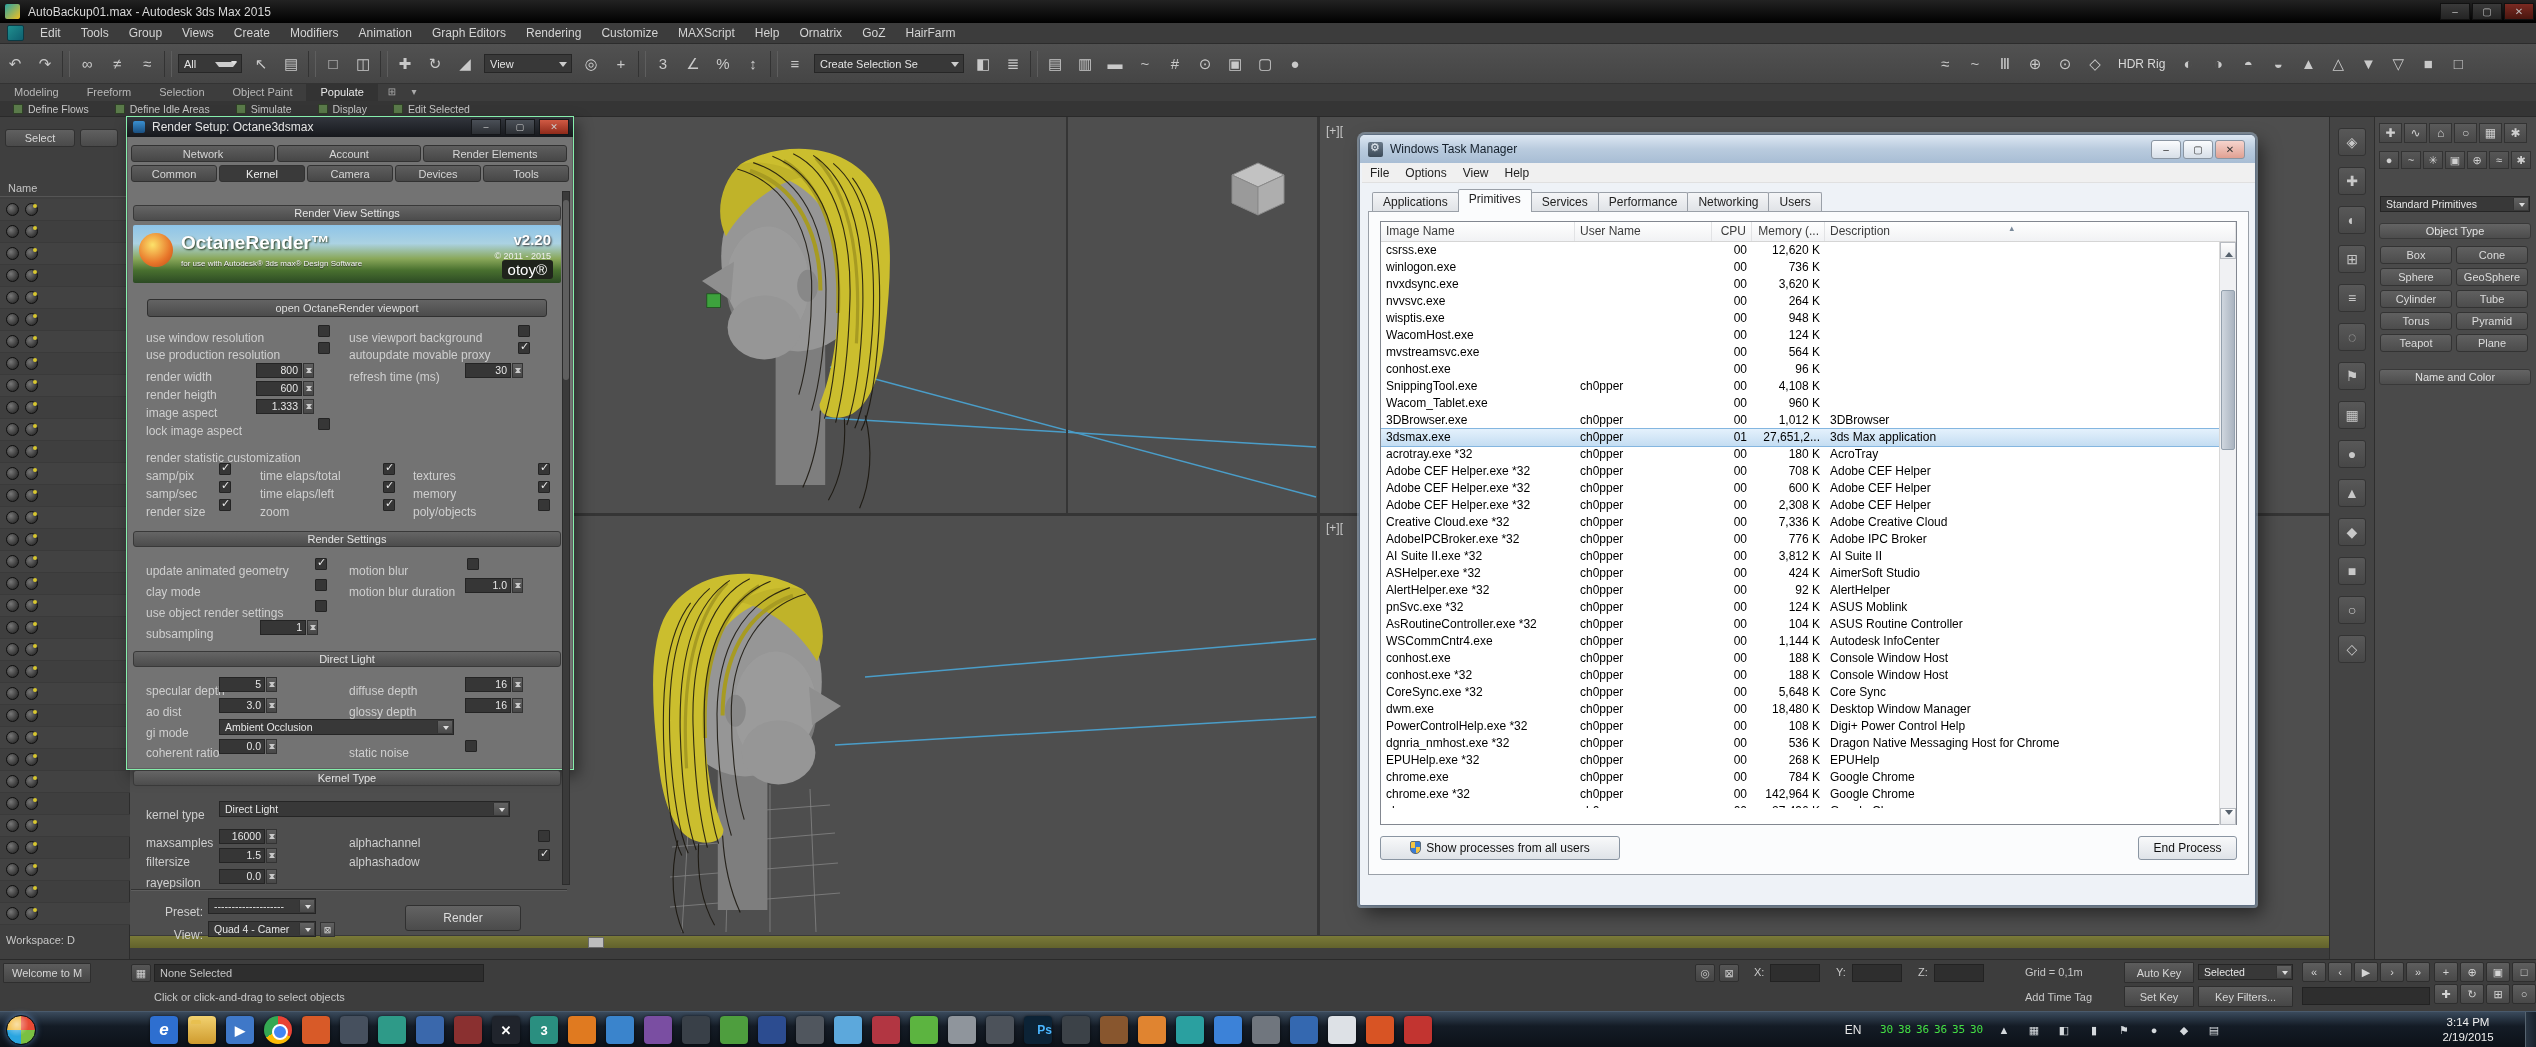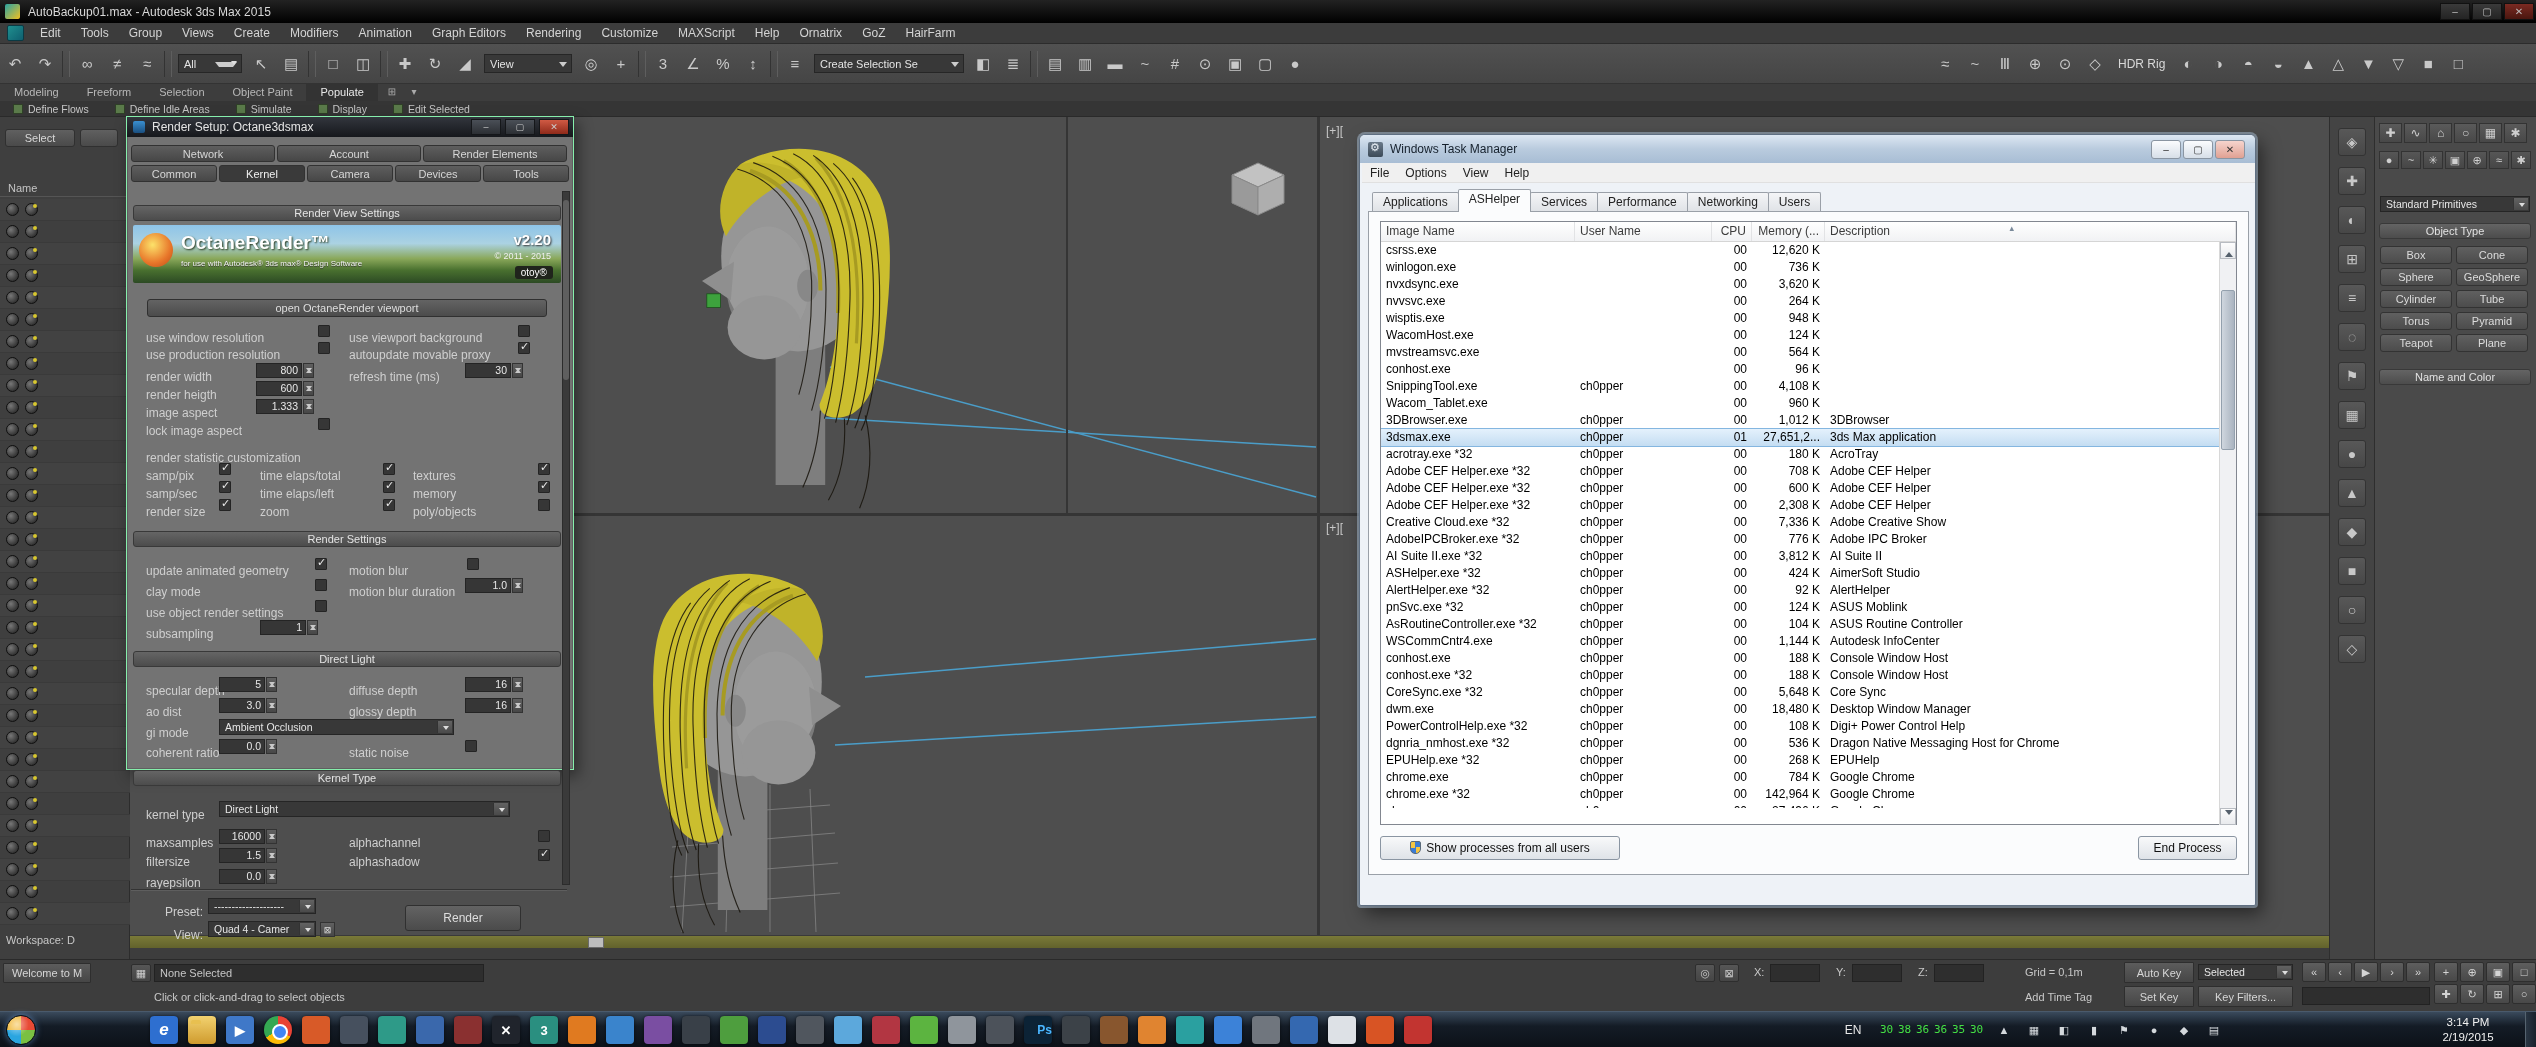--- a/index.html
+++ b/index.html
@@ -100,21 +100,21 @@
 .sp{width:11px;height:15px;background:linear-gradient(#606060,#474747);border:1px solid #333;position:relative;margin-left:1px}
 .sp::before{content:"";position:absolute;top:2px;left:2px;border:3px solid transparent;border-bottom:4px solid #c8c8c8}
 .sp::after{content:"";position:absolute;bottom:2px;left:2px;border:3px solid transparent;border-top:4px solid #c8c8c8}
 .rd-dd{position:absolute;top:0}
 #banner{position:absolute;left:6px;top:108px;width:428px;height:58px;border-radius:2px;overflow:hidden;background:linear-gradient(180deg,#8ec4e8 0%,#abd2e2 32%,#8aa85a 58%,#49702f 78%,#2c4a24 100%)}
 #banner .blogo{position:absolute;left:6px;top:8px;width:34px;height:34px;border-radius:50%;background:radial-gradient(circle at 40% 35%,#fce26a,#e8762a 60%,#b84a16)}
 #banner .bname{position:absolute;left:48px;top:7px;font-size:19px;font-weight:bold;color:#fff;text-shadow:1px 1px 2px #2a3a1a}
 #banner .btag{position:absolute;left:48px;top:34px;font-size:8px;color:#f2f2f2;text-shadow:0 1px 1px #333}
 #banner .bver{position:absolute;right:10px;top:6px;font-size:15px;font-weight:bold;color:#fff;text-shadow:1px 1px 2px #333}
 #banner .bcopy{position:absolute;right:10px;top:26px;font-size:9px;color:#eee}
-#banner .botoy{position:absolute;right:8px;bottom:4px;font-size:10px;color:#fff;background:#20241c;padding:1px 6px;border-radius:3px}
+#banner .botoy{position:absolute;right:8px;bottom:4px;font-size:15px;color:#fff;background:#20241c;padding:1px 6px;border-radius:3px}
 .rbtn{position:absolute;background:linear-gradient(#636363,#4b4b4b);border:1px solid #303030;border-radius:3px;color:#dedede;font-size:11px;text-align:center}
 #rdsb{position:absolute;right:3px;top:74px;width:8px;height:694px;background:#3a3a3a;border:1px solid #2c2c2c}
 #rdsb .thumb{position:absolute;left:0;top:8px;width:6px;height:180px;background:#5f5f5f;border-radius:3px}
 .rd-lock{position:absolute;top:1px;width:15px;height:15px;background:linear-gradient(#606060,#474747);border:1px solid #333;color:#ddd;font-size:9px;text-align:center;line-height:14px}
 #rdsep{position:absolute;left:4px;top:772px;width:436px;height:1px;background:#333;box-shadow:0 1px 0 #5e5e5e}
 
 
 #tm{position:absolute;left:1359px;top:134px;width:897px;height:772px;background:#eef2f7;border:1px solid #5f6f82;border-radius:6px 6px 2px 2px;box-shadow:0 0 0 2px rgba(160,180,200,.55),6px 8px 18px rgba(0,0,0,.5);z-index:30;color:#1a1a1a}
 #tm .tm-title{position:absolute;left:0;top:0;width:895px;height:28px;border-radius:5px 5px 0 0;background:linear-gradient(#dde7f2,#b9cbde 50%,#a8bdd4);display:flex;align-items:center}
 #tm .tm-ticon{width:15px;height:15px;margin-left:8px;background:linear-gradient(#6a7a8a,#3c4a58);border-radius:2px;position:relative}
@@ -972,21 +972,21 @@
   <div class="tm-menu">
 
   <span class="tm-mi">File</span>
       <span class="tm-mi">Options</span>
       <span class="tm-mi">View</span>
       <span class="tm-mi">Help</span>
     </div>
   <div class="tm-tabs">
 
   <span class="tm-tab">Applications</span>
-      <span class="tm-tab active">ASHelper</span>
+      <span class="tm-tab active">Primitives</span>
       <span class="tm-tab">Services</span>
       <span class="tm-tab">Performance</span>
       <span class="tm-tab">Networking</span>
       <span class="tm-tab">Users</span>
     </div>
 
   <div class="tm-page">
     <div class="tm-list">
       <div class="tm-head">
         <span class="hc tc1">Image Name</span>
@@ -1123,21 +1123,21 @@
             <span class="tc3">00</span>
             <span class="tc4">2,308 K</span>
             <span class="tc5">Adobe CEF Helper</span>
           </div>
 
           <div class="tm-row">
             <span class="tc1">Creative Cloud.exe *32</span>
             <span class="tc2">ch0pper</span>
             <span class="tc3">00</span>
             <span class="tc4">7,336 K</span>
-            <span class="tc5">Adobe Creative Show</span>
+            <span class="tc5">Adobe Creative Cloud</span>
           </div>
 
           <div class="tm-row">
             <span class="tc1">AdobeIPCBroker.exe *32</span>
             <span class="tc2">ch0pper</span>
             <span class="tc3">00</span>
             <span class="tc4">776 K</span>
             <span class="tc5">Adobe IPC Broker</span>
           </div>
 

